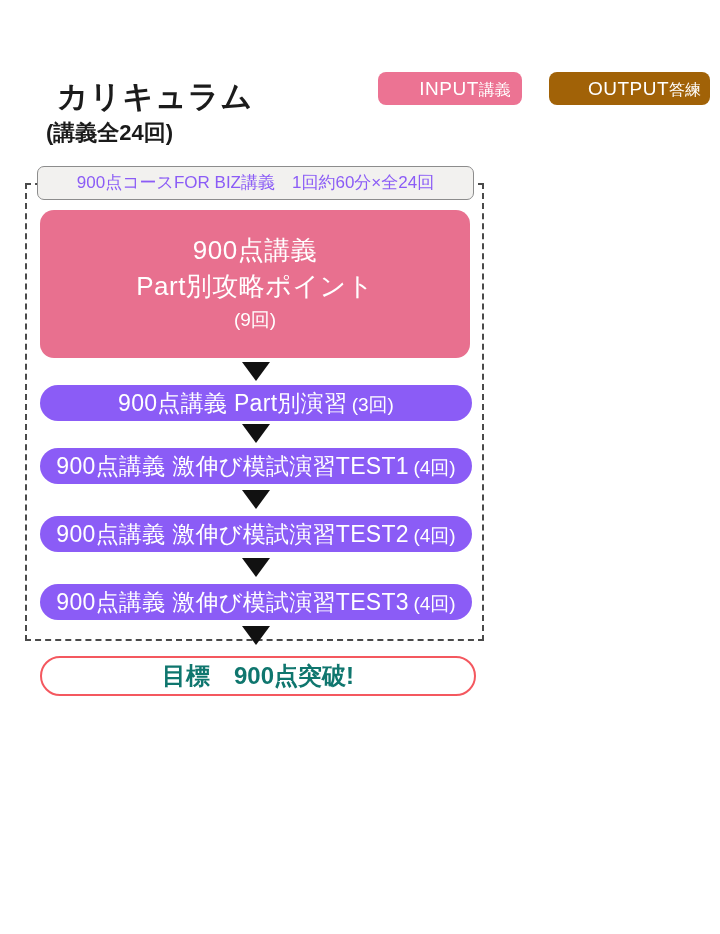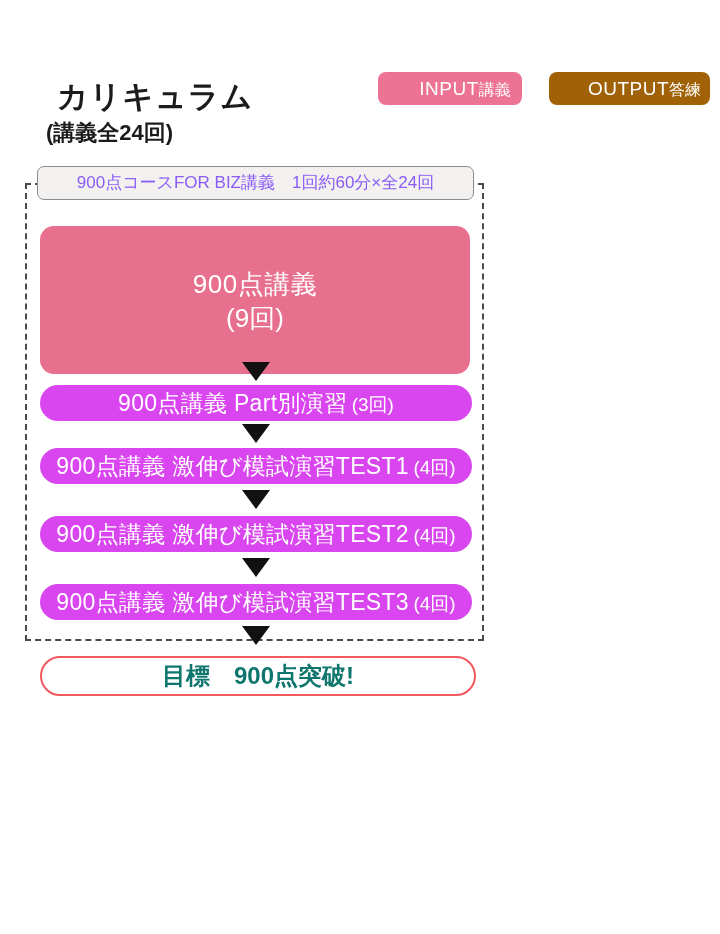--- a/index.html
+++ b/index.html
@@ -103,54 +103,53 @@
     height: 148px;
     background: #e8708f;
     border-radius: 14px;
     box-sizing: border-box;
     color: #ffffff;
     text-align: center;
     display: flex;
     flex-direction: column;
     justify-content: center;
     align-items: center;
-    margin-top: 16px;
   }
   #pink-block .pl1 {
     font-size: 26px;
     line-height: 35px;
     letter-spacing: 0.5px;
   }
   #pink-block .pl2 {
     font-size: 26px;
     line-height: 36px;
     letter-spacing: 0.5px;
   }
   #pink-block .pl3 {
-    font-size: 26px;
+    font-size: 19px;
     line-height: 32px;
   }
 
   
   .flow-arrow {
     position: absolute;
     width: 0;
     height: 0;
     border-left: 14px solid transparent;
     border-right: 14px solid transparent;
     border-top: 19px solid #111111;
   }
 
   
   .purple-pill {
     position: absolute;
     left: 40px;
     width: 432px;
     height: 36px;
-    background: #d946ef;
+    background: #8b5cf6;
     border-radius: 18px;
     box-sizing: border-box;
     color: #ffffff;
     text-align: center;
     line-height: 36px;
     white-space: nowrap;
   }
   .purple-pill .big { font-size: 23px; letter-spacing: 0.3px; }
   .purple-pill .small { font-size: 19px; }
 
@@ -197,20 +196,21 @@
 <div class="legend-badge" id="legend-output">
   <span class="latin">OUTPUT</span><span class="jp">答練</span>
 </div>
 
 <div id="dashed-frame"></div>
 
 <div id="course-header-box">900点コースFOR BIZ講義　1回約60分×全24回</div>
 
 <div id="pink-block">
   <div class="pl1">900点講義</div>
+  <div class="pl2">Part別攻略ポイント</div>
   <div class="pl3">(9回)</div>
 </div>
 
 <div class="flow-arrow" id="arrow-0"></div>
 <div class="flow-arrow" id="arrow-1"></div>
 <div class="flow-arrow" id="arrow-2"></div>
 <div class="flow-arrow" id="arrow-3"></div>
 <div class="flow-arrow" id="arrow-4"></div>
 
 <div class="purple-pill" id="purple-pill-0">

